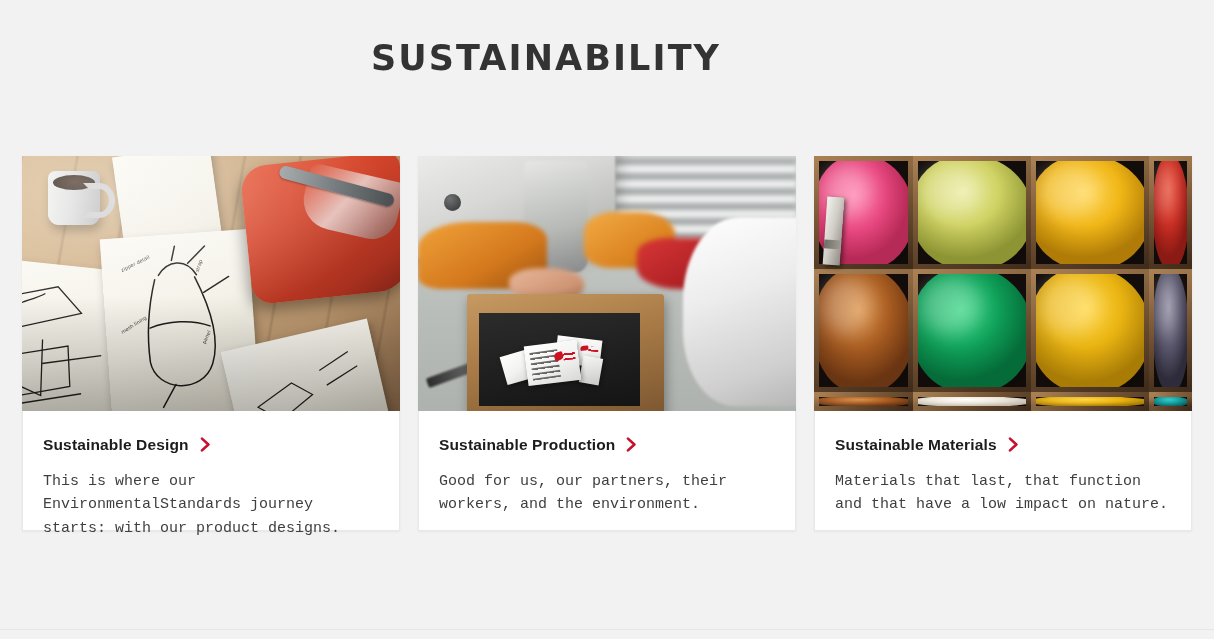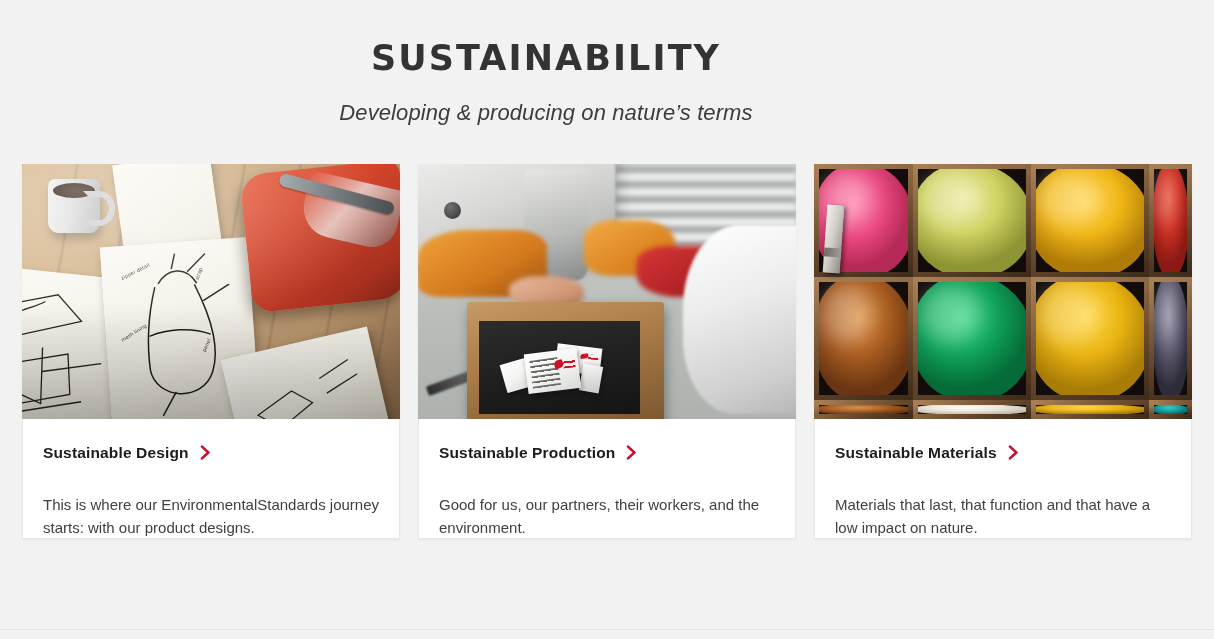--- a/index.html
+++ b/index.html
@@ -46,21 +46,21 @@
     color: #3c3c3c;
     line-height: 1;
     margin: 0;
     padding-top: 26px;
     letter-spacing: 0.1px;
   }
 
   
   .cards {
     position: absolute;
-    top: 164px;
+    top: 156px;
     left: 22px;
     width: 1170px;
     display: flex;
     justify-content: space-between;
   }
   .card {
     width: 378px;
     background: #ffffff;
     border: 1px solid #e8e8e8;
     border-top: none;
@@ -95,26 +95,27 @@
     color: #1c1c1c;
     letter-spacing: 0.15px;
     line-height: 1;
   }
   .chevron-icon {
     display: inline-flex;
     align-items: center;
     line-height: 0;
   }
   .card-desc {
-    margin-top: 32px;
+    margin-top: 17px;
     font-size: 15px;
     line-height: 23.5px;
     color: #3f3f3f;
     font-weight: 400;
     max-width: 338px;
+    font-family: Liberation Mono, monospace;
   }
 
   
   .bottom-rule {
     position: absolute;
     left: 0;
     top: 629px;
     width: 1214px;
     height: 1px;
     background: #e6e6e6;
@@ -390,21 +391,20 @@
     filter: blur(1px);
   }
 </style>
 </head>
 <body>
 
 <div class="page">
 
   <div class="header">
     <h1 class="page-title">SUSTAINABILITY</h1>
-    <p class="page-subtitle">Developing &amp; producing on nature’s terms</p>
   </div>
 
   <div class="cards">
 
     <div class="card">
       <div class="card-media">
         <div class="photo">
           <div class="desk-wood"></div>
           <div class="paper paper-a"></div>
           <div class="paper paper-b">

